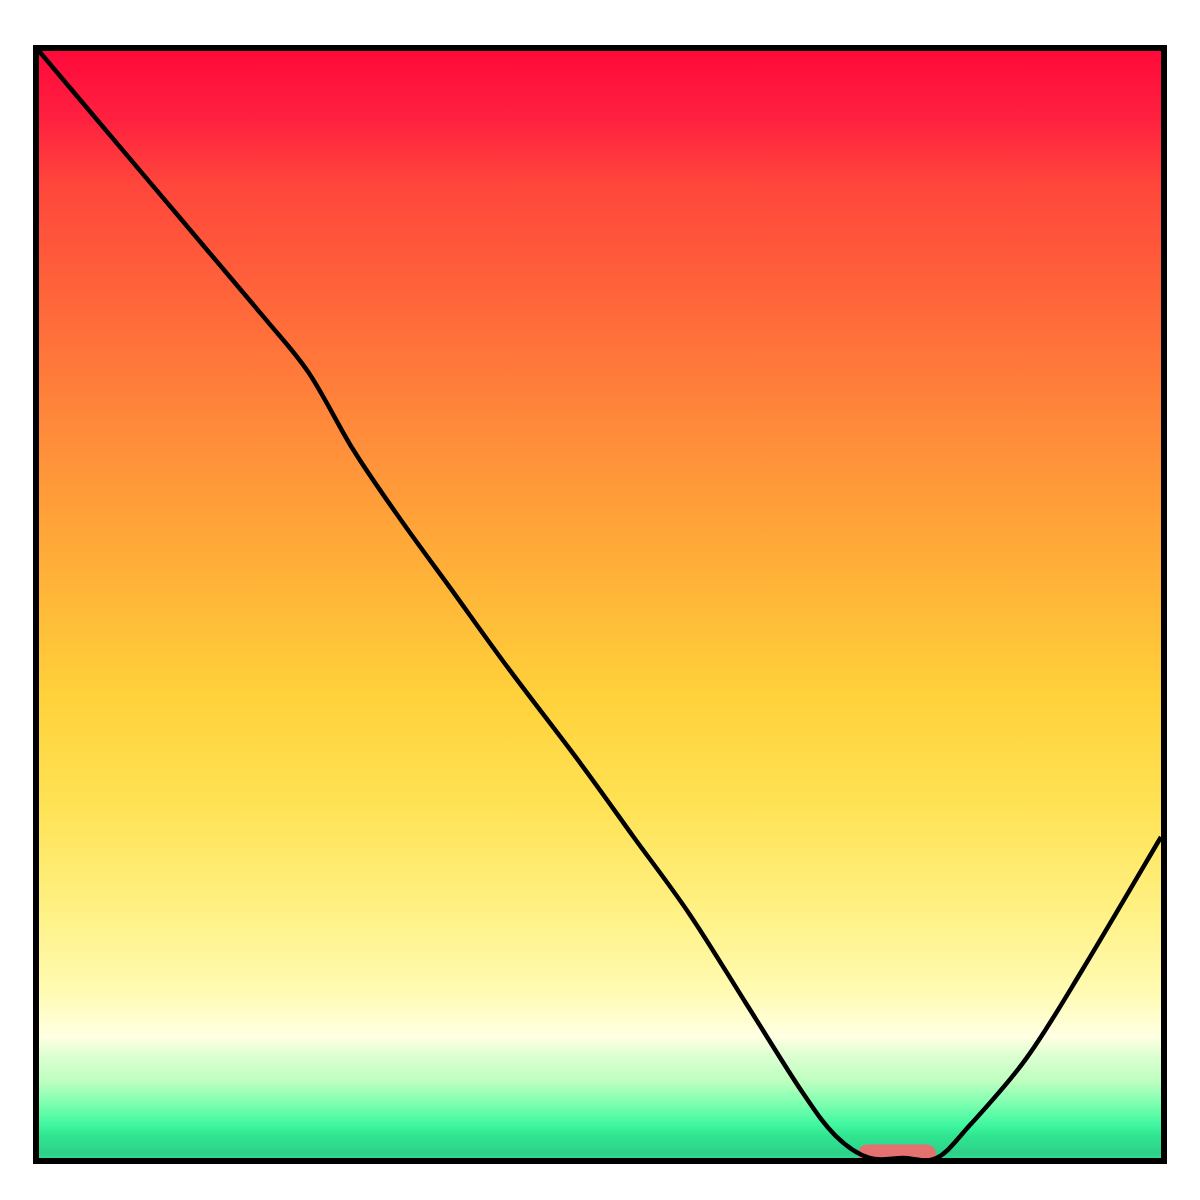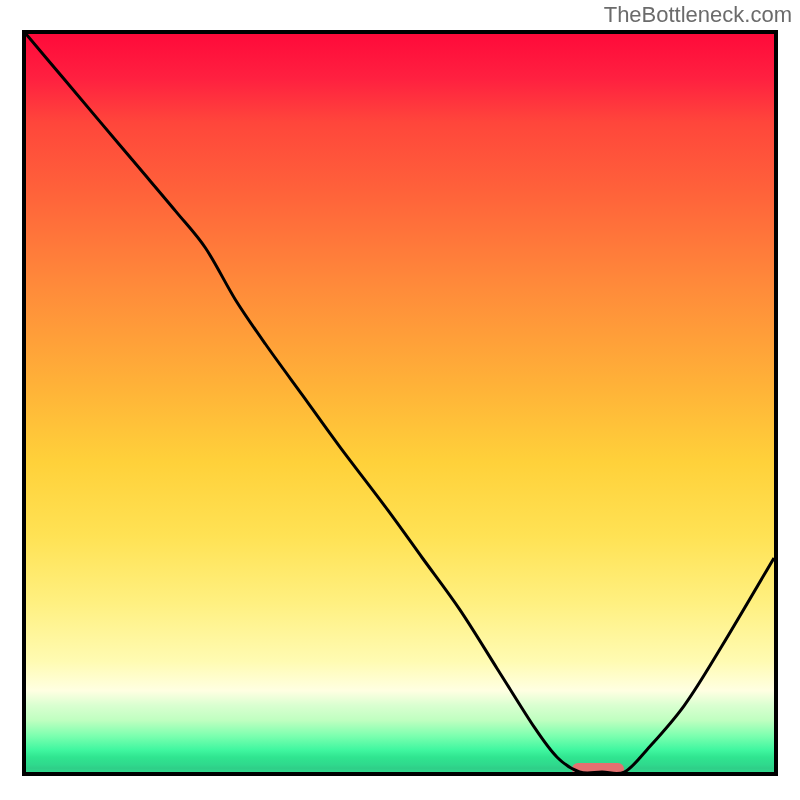--- a/index.html
+++ b/index.html
@@ -71,21 +71,20 @@
   .curve {
     position: absolute;
     inset: 0;
     pointer-events: none;
   }
 </style>
 </head>
 <body>
 
 <div class="container">
-  <div class="watermark">TheBottleneck.com</div>
 
   <div class="plot-outer">
     <div class="gradient"></div>
     <div class="marker" id="marker" style="left: 546.04px; width: 52.36px; bottom: -3px; background: rgb(229, 112, 112);"></div>
     <svg class="curve" id="curve-svg" viewBox="0 0 748 738" preserveAspectRatio="none">
       <path id="curve-path" d="M0.0 0.0 C6.2 7.4 24.9 29.5 37.4 44.3 C49.9 59.0 62.3 73.8 74.8 88.6 C87.3 103.3 99.7 118.1 112.2 132.8 C124.7 147.6 138.4 163.6 149.6 177.1 C160.8 190.7 169.5 199.3 179.5 214.0 C189.5 228.8 199.5 249.7 209.4 265.7 C219.4 281.7 228.1 294.0 239.4 310.0 C250.6 326.0 264.3 344.4 276.8 361.6 C289.2 378.8 300.4 394.8 314.2 413.3 C327.9 431.7 345.3 453.9 359.0 472.3 C372.8 490.8 384.0 506.8 396.4 524.0 C408.9 541.2 421.4 557.2 433.8 575.6 C446.3 594.1 458.8 615.0 471.2 634.7 C483.7 654.4 498.7 679.0 508.6 693.7 C518.6 708.5 523.6 715.9 531.1 723.2 C538.6 730.6 546.0 735.5 553.5 738.0 C561.0 740.5 568.5 738.0 576.0 738.0 C583.4 738.0 590.9 741.7 598.4 738.0 C605.9 734.3 610.9 726.9 620.8 715.9 C630.8 704.8 645.8 688.8 658.2 671.6 C670.7 654.4 680.7 637.1 695.6 612.5 C710.6 587.9 739.3 538.7 748.0 524.0" fill="none" stroke="#000000" stroke-width="3"></path>
     </svg>
   </div>
 </div>
 

